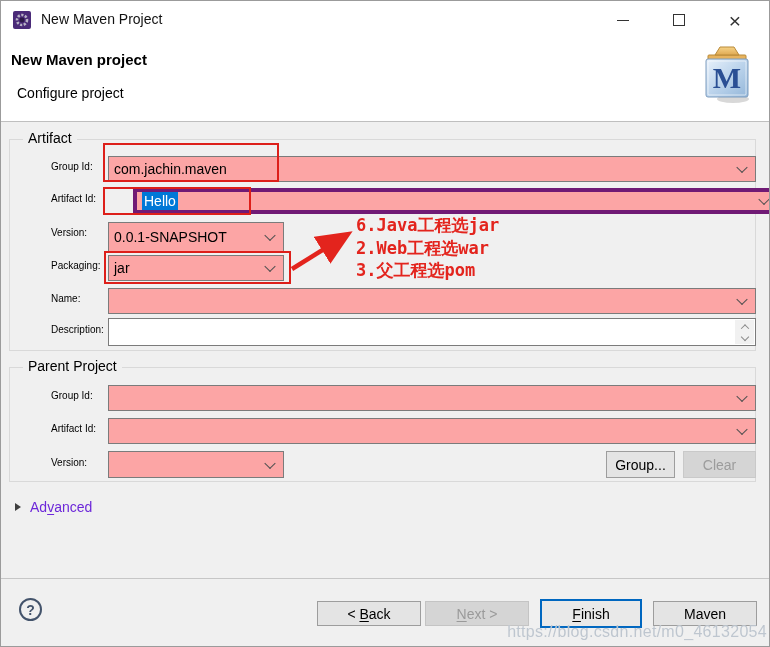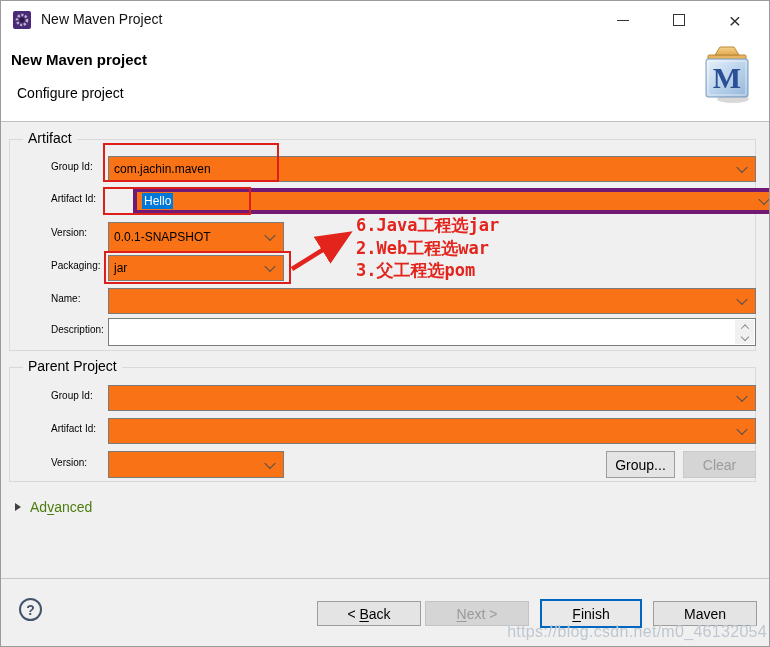--- a/index.html
+++ b/index.html
@@ -28,22 +28,22 @@
   
   .groupbox { position:absolute; border:1px solid #d9d9d9; background:transparent; }
   .gb-artifact { left:8px; top:138px; width:747px; height:212px; }
   .gb-parent { left:8px; top:366px; width:747px; height:115px; }
   .legend { position:absolute; background:#f0f0f0; padding:0 5px; font-size:14px; color:#000; }
   .legend-artifact { left:22px; top:129px; }
   .legend-parent { left:22px; top:357px; }
   
   .lbl { position:absolute; left:14px; font-size:10px; color:#000; white-space:nowrap;margin-left:36px; }
   .combo {
-    position:absolute; background:#f97316; border:1px solid #7b7b7b;
-    font-size:12px; color:#000; display:flex; align-items:center;
+    position:absolute; background:#fca5a5; border:1px solid #7b7b7b;
+    font-size:14px; color:#000; display:flex; align-items:center;
     padding-left:5px; padding-right:22px;
   }
   .combo-focus { border:4px solid #701a75;margin-left:25px; }
   .chev {
     position:absolute; right:9px; top:50%; width:8px; height:8px;
     border-right:1.4px solid #505050; border-bottom:1.4px solid #505050;
     transform:translateY(-70%) rotate(45deg);
   }
   .sel { background:#0078d7; color:#ffffff; padding:1px 2px; }
   .descfield { position:absolute; background:#ffffff; border:1px solid #7b7b7b; }
@@ -58,21 +58,21 @@
   .redbox { position:absolute; border:2px solid #dd1f1a; background:transparent; z-index:6; pointer-events:none; }
   .anno-line {
     position:absolute; left:355px; z-index:6;
     font-family:"DejaVu Sans Mono", monospace;
     font-size:17px; font-weight:bold; color:#e3241d; white-space:nowrap;
   }
   .arrow-svg { position:absolute; left:286px; top:222px; z-index:6; }
   
   .advanced { position:absolute; left:14px; top:498px; display:flex; align-items:center; cursor:default; }
   .tri-right { width:0; height:0; border-left:6px solid #404040; border-top:4px solid transparent; border-bottom:4px solid transparent; margin-right:9px; }
-  .advanced-label { font-size:14px; color:#4d7c0f; }
+  .advanced-label { font-size:14px; color:#6d28d9; }
   .advanced-label u { text-underline-offset:2px; }
   
   .footer-sep { position:absolute; left:0; top:577px; width:100%; border-top:1px solid #c6c6c6; }
   .help-btn {
     position:absolute; left:18px; top:597px; width:23px; height:23px; border-radius:50%;
     border:2px solid #43536b; color:#43536b; font-size:14px; font-weight:bold;
     display:flex; align-items:center; justify-content:center; background:transparent;
   }
   .btn {
     position:absolute; top:600px; height:25px; font-family:"Liberation Sans", sans-serif;

